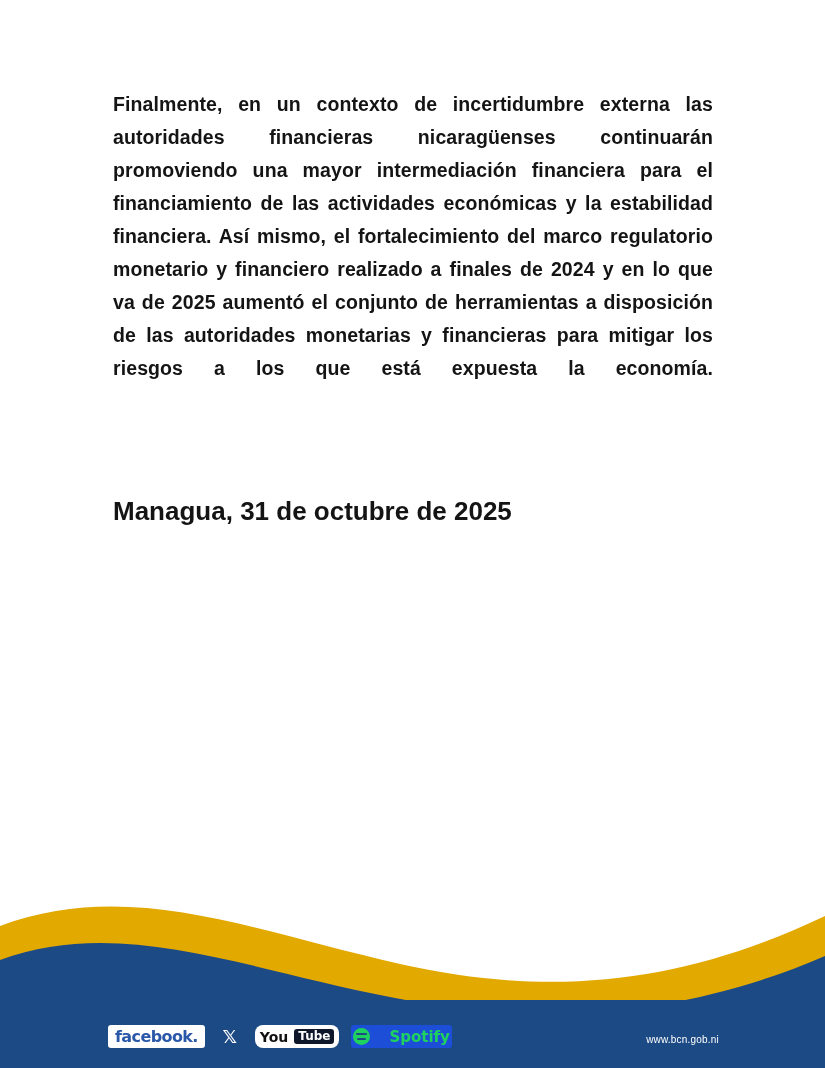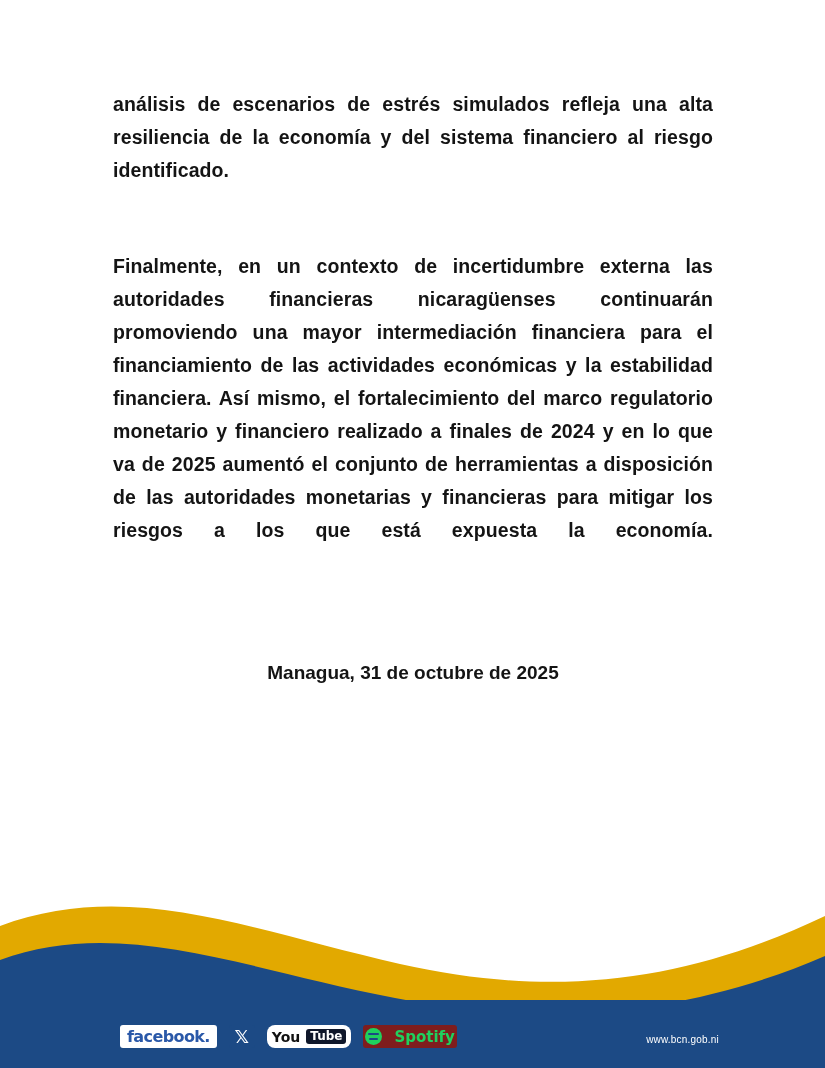--- a/index.html
+++ b/index.html
@@ -40,46 +40,45 @@
     margin: 0 0 30px 0;
     letter-spacing: 0.1px;
   }
   .para::after {
     content: "";
     display: inline-block;
     width: 100%;
   }
 
   .signature {
-    font-size: 19px;
+    font-size: 26px;
     font-weight: bold;
     color: #141414;
     line-height: 30px;
     margin: 0;
     padding-top: 48px;
-    text-align: center;
+    text-align: left;
   }
 
   
   .footer-wave {
     position: absolute;
     left: 0;
     bottom: 0;
     width: 825px;
     height: 200px;
   }
 
   .social {
     position: absolute;
     left: 108px;
     bottom: 20px;
     display: flex;
     align-items: flex-end;
     gap: 12px;
-    margin-left: 12px;
   }
 
   .badge {
     display: flex;
     align-items: center;
     justify-content: center;
     height: 23px;
     border-radius: 3px;
     box-sizing: border-box;
   }
@@ -113,25 +112,25 @@
   }
   .yt-play {
     background: #0f172a;
     color: #ffffff;
     border-radius: 3px;
     font-size: 12px;
     padding: 1px 4px;
     line-height: 13px;
   }
   .badge-spotify {
-    background: #7f1d1d;
+    background: #1d4ed8;
     color: #1fd15e;
     font-weight: bold;
     font-size: 15px;
-    gap: 12px;
+    gap: 19px;
     padding: 0 2px;
     font-family: "DejaVu Sans", sans-serif;
   }
   .spotify-dot {
     width: 17px;
     height: 17px;
     border-radius: 50%;
     background: #1fd15e;
     position: relative;
     display: inline-block;
@@ -158,21 +157,20 @@
     font-family: "Liberation Sans", sans-serif;
     letter-spacing: 0.2px;
   }
 </style>
 </head>
 <body>
 
 <div class="page">
 
   <div class="content">
-    <p class="para">análisis de escenarios de estrés simulados refleja una alta resiliencia de la economía y del sistema financiero al riesgo identificado.</p>
     <p class="para">Finalmente, en un contexto de incertidumbre externa las autoridades financieras nicaragüenses continuarán promoviendo una mayor intermediación financiera para el financiamiento de las actividades económicas y la estabilidad financiera. Así mismo, el fortalecimiento del marco regulatorio monetario y financiero realizado a finales de 2024 y en lo que va de 2025 aumentó el conjunto de herramientas a disposición de las autoridades monetarias y financieras para mitigar los riesgos a los que está expuesta la economía.</p>
     <p class="signature">Managua, 31 de octubre de 2025</p>
   </div>
 
   <svg class="footer-wave" viewBox="0 0 825 200" preserveAspectRatio="none">
 
     <path d="M0,58 C130,10 250,62 400,96 C560,132 690,112 825,48 L825,200 L0,200 Z" fill="#e2a900"></path>
 
     <path d="M0,92 C120,48 240,100 395,130 C560,162 700,142 825,88 L825,200 L0,200 Z" fill="#1c4a85"></path>
 

